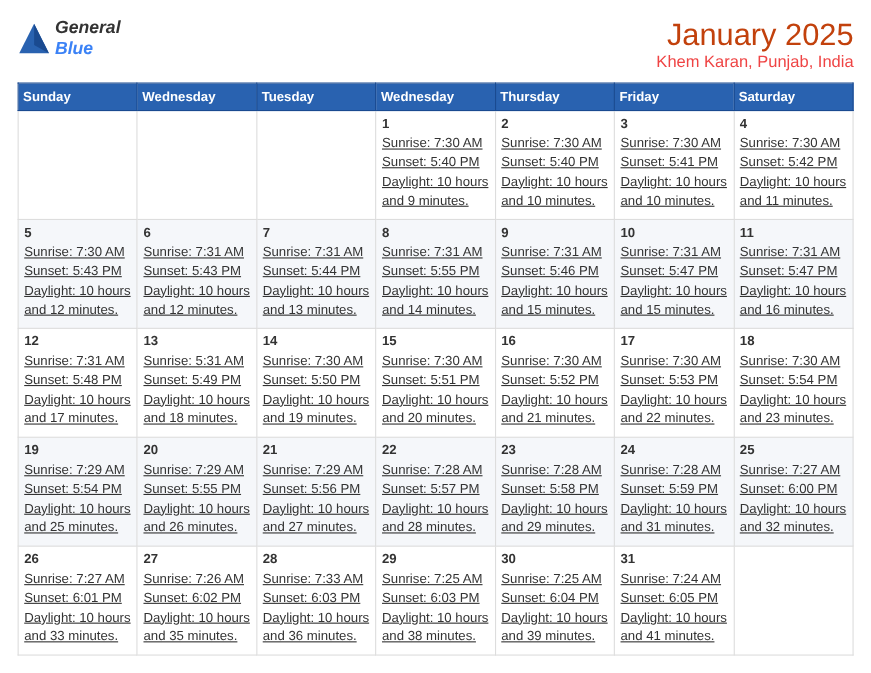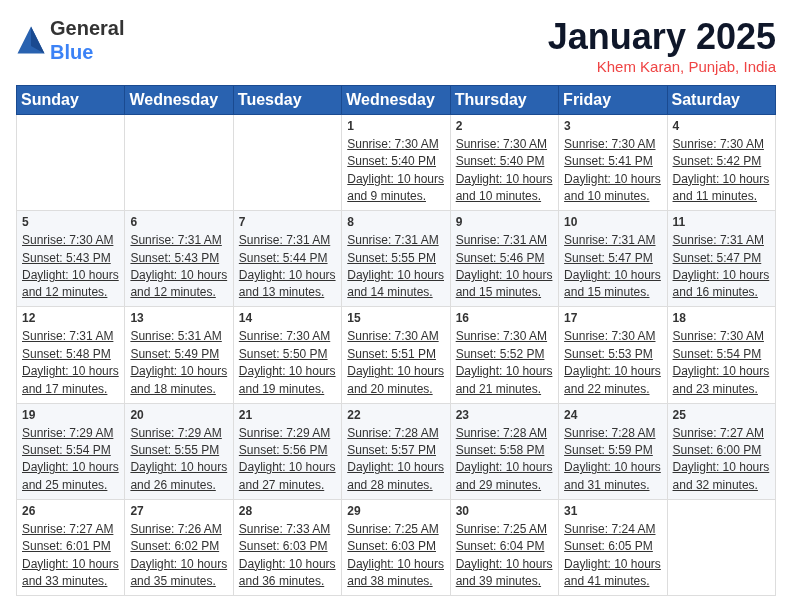--- a/index.html
+++ b/index.html
@@ -22,56 +22,57 @@
       align-items: flex-start;
       justify-content: space-between;
       margin-bottom: 10px;
     }
     .logo {
       display: flex;
       align-items: center;
       gap: 4px;
     }
     .logo-text {
-      font-size: 20px;
+      font-size: 16px;
       line-height: 1.2;
       color: #333;
+      font-style: italic;
     }
     .logo-text .general { display: block; font-weight: bold; }
     .logo-text .blue { display: block; font-weight: bold; color: #3b82f6; }
     .logo-icon {
       width: 30px;
       height: 30px;
     }
     .title-block {
       text-align: right;
     }
     .month-title {
-      font-size: 36px;
-      font-weight: bold;
-      color: #0f172a;
+      font-size: 28px;
+      font-weight: normal;
+      color: #c2410c;
     }
     .location {
       font-size: 15px;
       color: #ef4444;
     }
     .calendar {
       flex: 1;
       border: 1px solid #ccc;
       border-collapse: collapse;
       width: 100%;
       table-layout: fixed;
     }
     .calendar thead tr {
       background: #2962b0;
       color: #fff;
     }
     .calendar thead th {
       padding: 5px 4px;
-      font-size: 16px;
+      font-size: 12px;
       font-weight: bold;
       text-align: left;
       border: 1px solid #1a4a90;
     }
     .calendar tbody tr {
       border-bottom: 1px solid #ccc;
     }
     .calendar tbody td {
       vertical-align: top;
       border: 1px solid #ddd;

